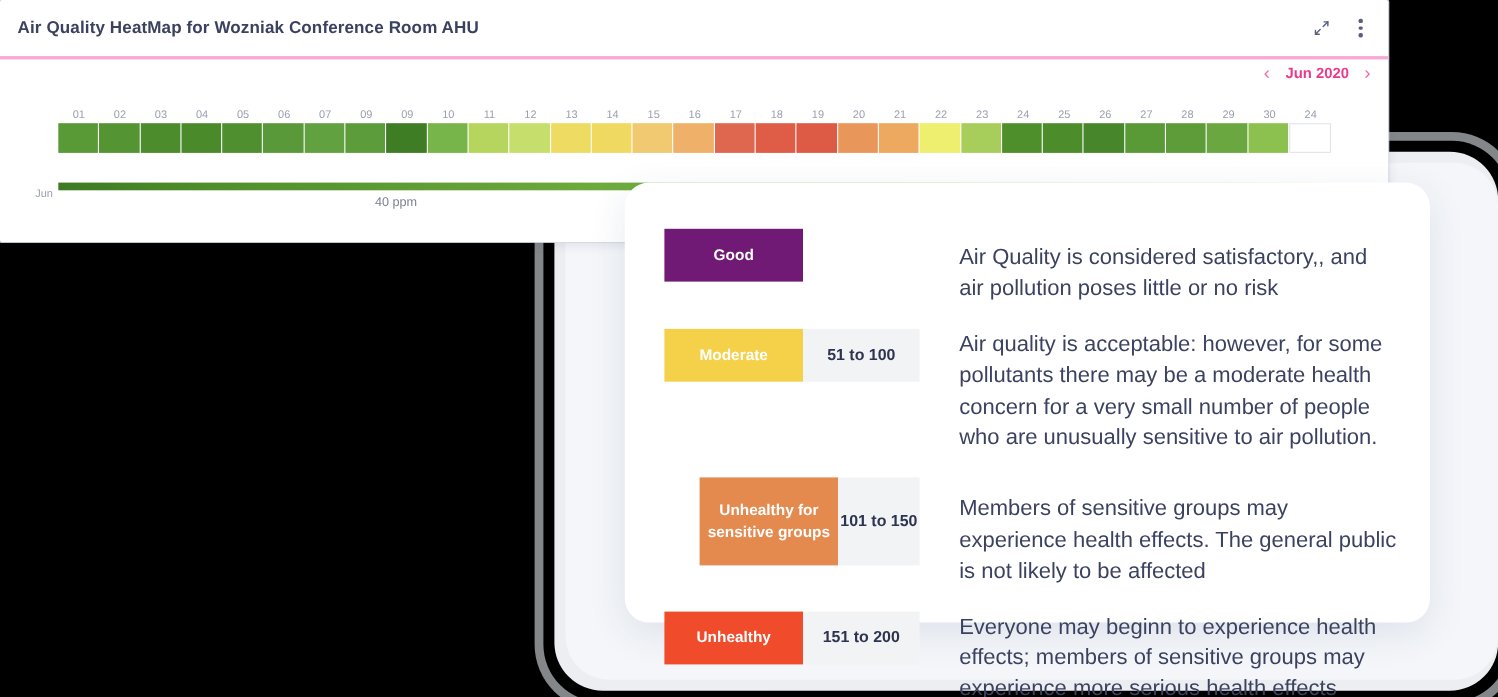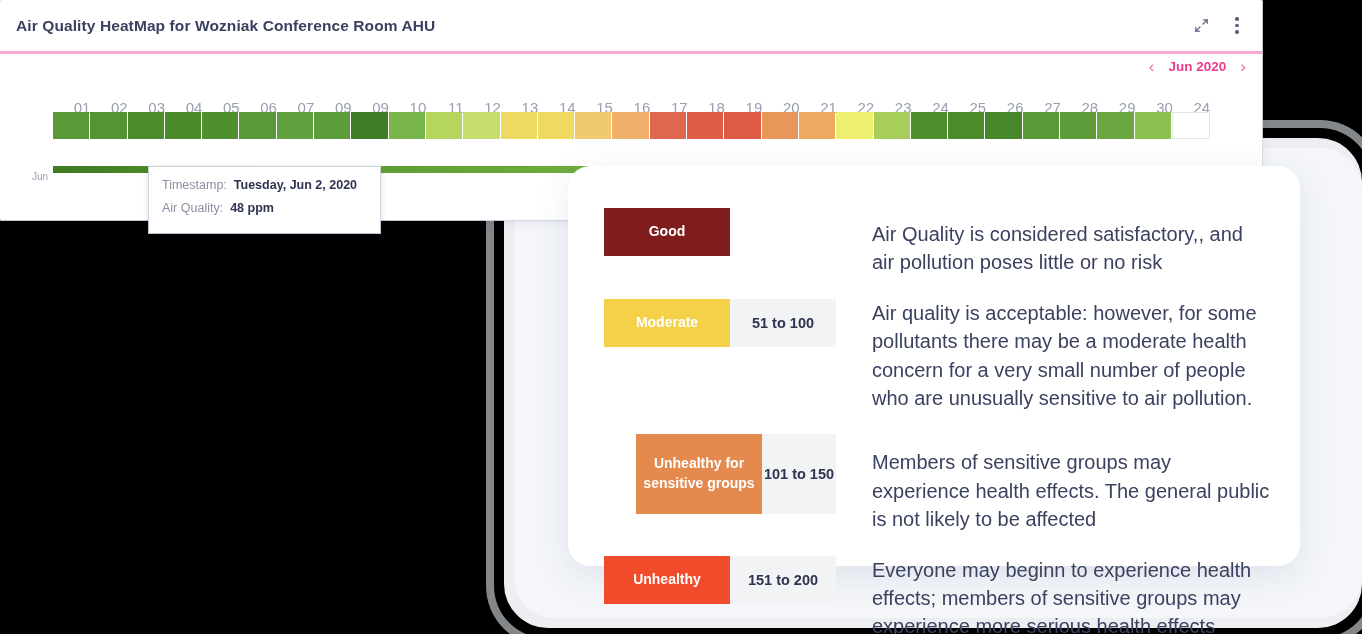--- a/index.html
+++ b/index.html
@@ -49,22 +49,22 @@
   .hm-body { position: absolute; left: 0; top: 54px; right: 0; bottom: 0; }
   .hm-rowlabel {
     position: absolute; left: 32px; top: 117px;
     font-size: 10px; color: #9aa0b0;
   }
   .hm-daynums {
     position: absolute; left: 53px; top: 45px; width: 1157px; height: 16px;
     display: flex;
   }
   .hm-daynums span {
-    flex: 1 1 0; text-align: right;
-    font-size: 15px; color: #9aa0b0; font-family: "Liberation Sans", sans-serif;
+    flex: 1 1 0; text-align: center;
+    font-size: 10px; color: #9aa0b0; font-family: "Liberation Sans", sans-serif;
   }
   .hm-cells {
     position: absolute; left: 53px; top: 58px; width: 1157px; height: 27px;
     display: flex; gap: 1px;
   }
   .hm-cells .cell { flex: 1 1 0; height: 100%; cursor: pointer; }
   .hm-cells .cell.empty { background: #ffffff; border: 1px solid #e2e4ea; }
 
   
   .hm-scale {
@@ -240,38 +240,28 @@
           <div class="cell" style="background: rgb(71, 134, 42);"></div>
           <div class="cell" style="background: rgb(90, 154, 54);"></div>
           <div class="cell" style="background: rgb(93, 156, 57);"></div>
           <div class="cell" style="background: rgb(106, 167, 64);"></div>
           <div class="cell" style="background: rgb(140, 193, 79);"></div>
           <div class="cell empty"></div>
         </div>
       <div class="hm-scale"></div>
       <div class="hm-scale-label">40 ppm</div>
 
-      <div class="hm-tooltip">
-        <div class="tt-row">
-          <span class="tt-key">Timestamp:</span>
-          <span class="tt-val">Tuesday, Jun 2, 2020</span>
-        </div>
-        <div class="tt-row">
-          <span class="tt-key">Air Quality:</span>
-          <span class="tt-val">48 ppm</span>
-        </div>
-      </div>
     </div>
   </div>
 
   <div class="legend-card">
     <div class="legend-rows" id="legend-rows">
         <div class="legend-row">
           <div class="lr-swatch-wrap h-good">
-            <div class="lr-swatch" style="background: #7f1d1d;">Good</div>
+            <div class="lr-swatch" style="background: #701a75;">Good</div>
           </div>
           <div class="lr-desc pad-good">Air Quality is considered satisfactory,, and air pollution poses little or no risk</div>
         </div>
         <div class="legend-row">
           <div class="lr-swatch-wrap h-mod">
             <div class="lr-swatch" style="background: rgb(245, 208, 73);">Moderate</div>
             <div class="lr-range">51 to 100</div>
           </div>
           <div class="lr-desc pad-mod">Air quality is acceptable: however, for some pollutants there may be a moderate health concern for a very small number of people who are unusually sensitive to air pollution.</div>
         </div>

